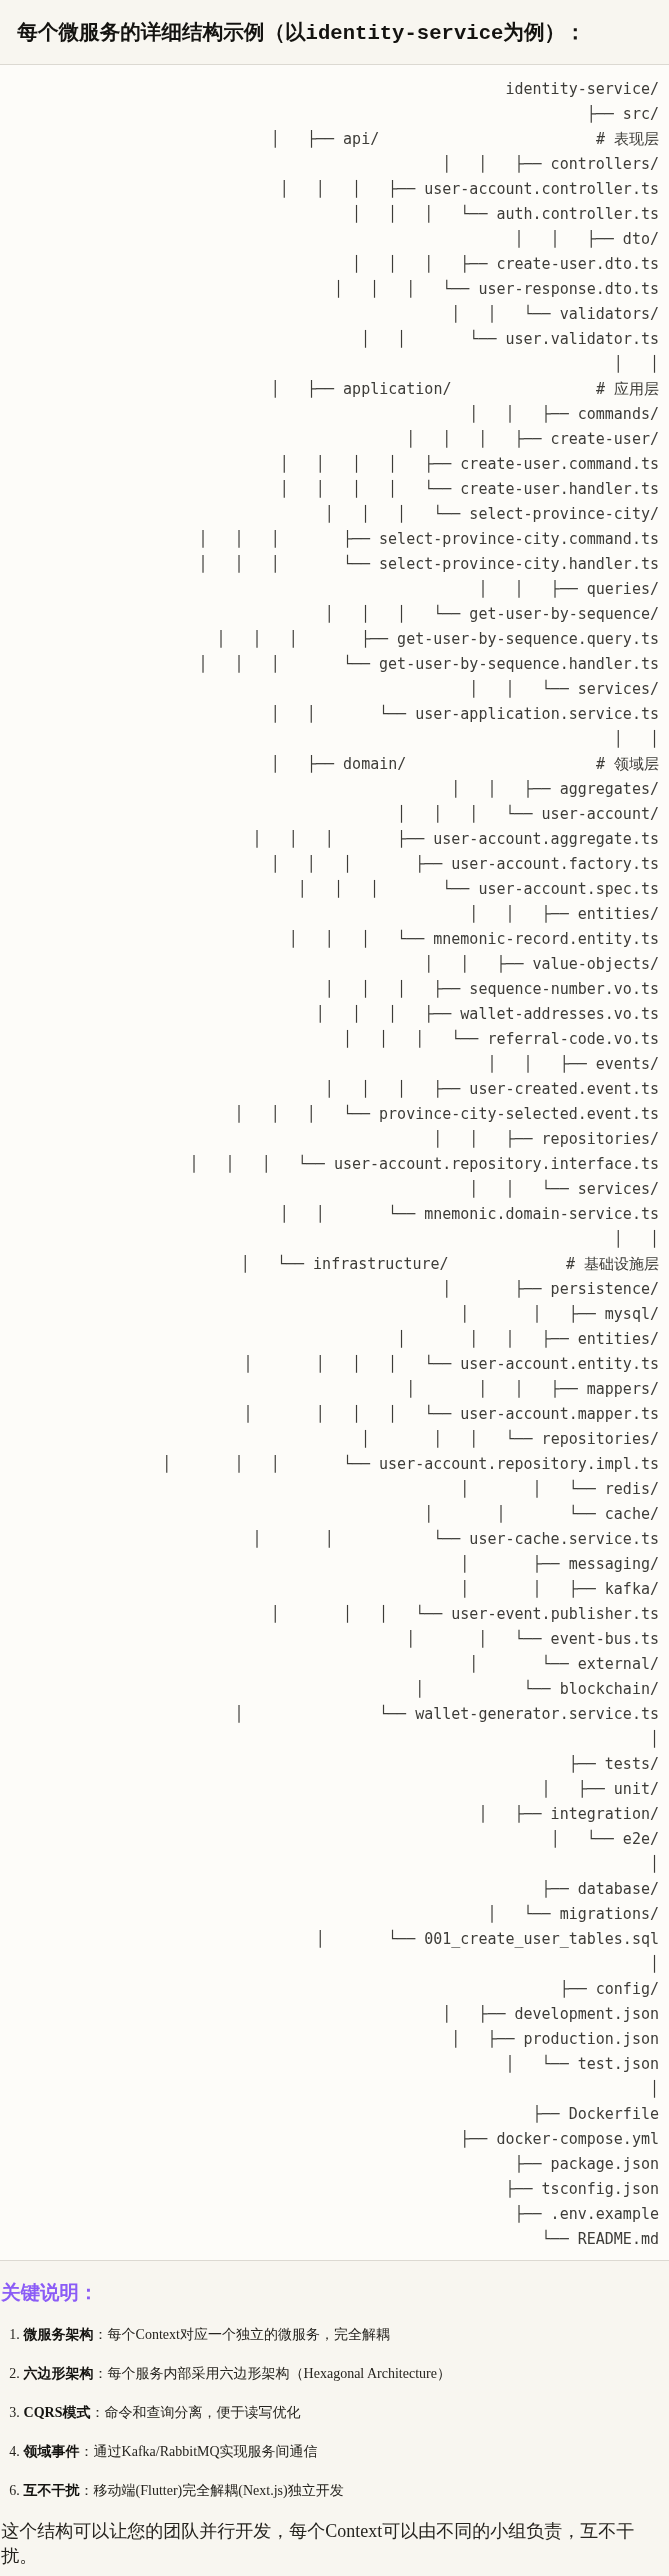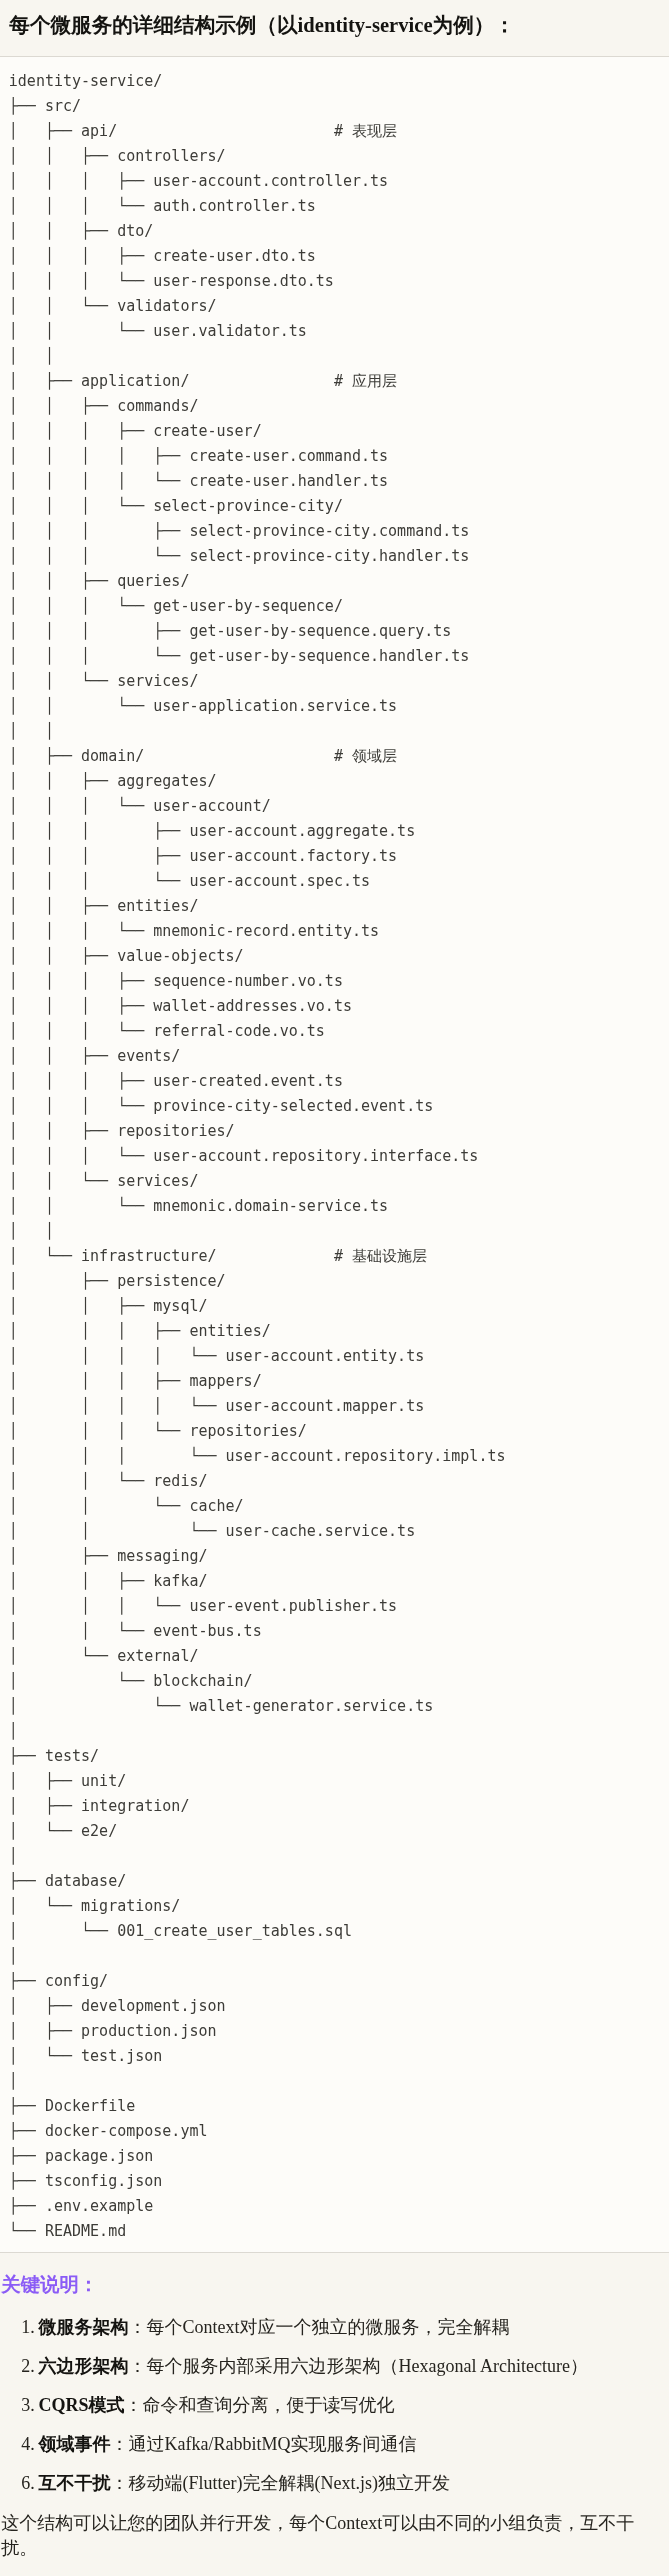--- a/index.html
+++ b/index.html
@@ -6,52 +6,53 @@
   body {
     width: 669px;
     height: 2576px;
     overflow: hidden;
     background: #F8F6F0;
     font-family: "Liberation Serif", "DejaVu Serif", serif;
     color: #26241F;
   }
   .page { width: 669px; }
   .title {
-    margin: 8px;
+    margin: 16px;
     padding: 5px 0 0 1.3px;
     font-size: 20.6px;
     line-height: 25px;
     font-weight: 700;
     color: #141310;
-    font-family: Liberation Serif, serif;
+    font-family: Liberation Mono, monospace;
   }
   .code-block {
     margin: 18px 0 0 0;
     background: #FDFCF9;
     border-top: 0.6px solid #DCD9D2;
     border-bottom: 0.6px solid #DCD9D2;
     padding: 12px 10px 8.1px 8.8px;
     font-family: "DejaVu Sans Mono", "Liberation Mono", monospace;
     font-size: 15px;
     line-height: 25px;
     color: #3D3C38;
     white-space: pre;
     overflow: hidden;
+    text-align: right;
   }
   .notes { padding: 19.4px 6.3px 0 1.3px; }
   .notes-heading {
     margin: 0 0 16.3px 0;
     font-size: 19.4px;
     line-height: 26px;
     font-weight: 700;
     color: #8b5cf6;
   }
   .note-item {
-    padding-left: 20px;
-    font-size: 18px;
+    padding-left: 8px;
+    font-size: 14px;
     line-height: 24px;
     margin-bottom: 15px;
     color: #26241F;
   }
   .note-num { display: inline-block; margin-right: 3.8px; }
   .note-term { font-weight: 700; color: #141310; }
   .closing {
     margin: 16.3px 0 0 0;
     padding-left: 0;
     font-size: 18px;

